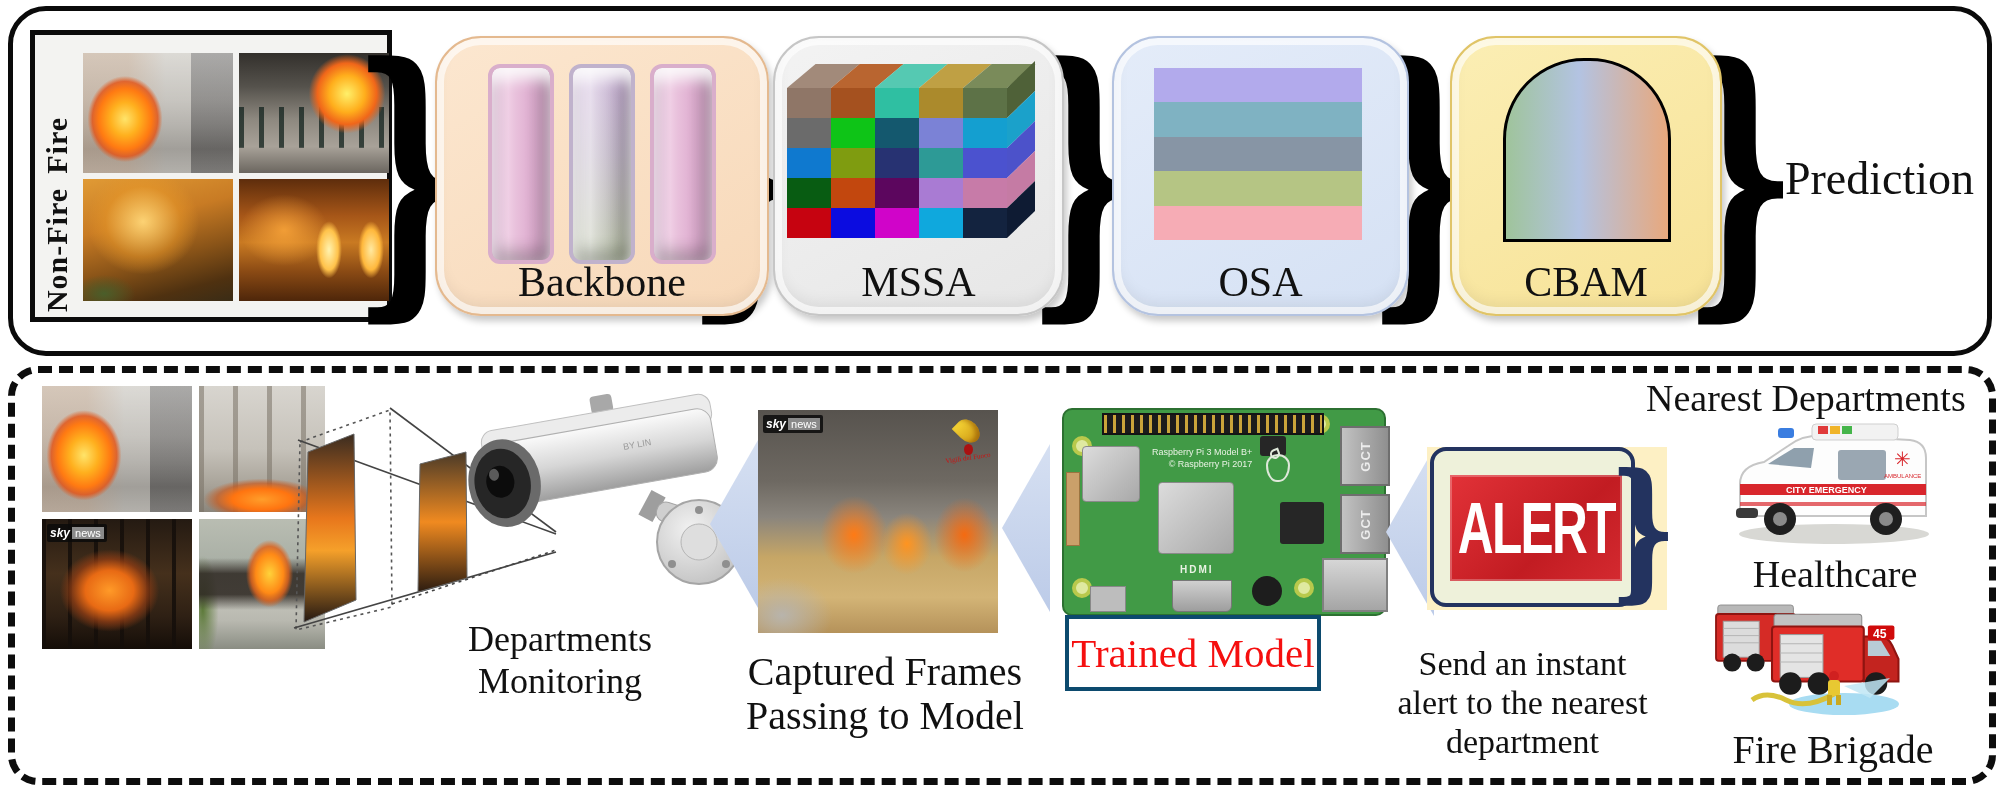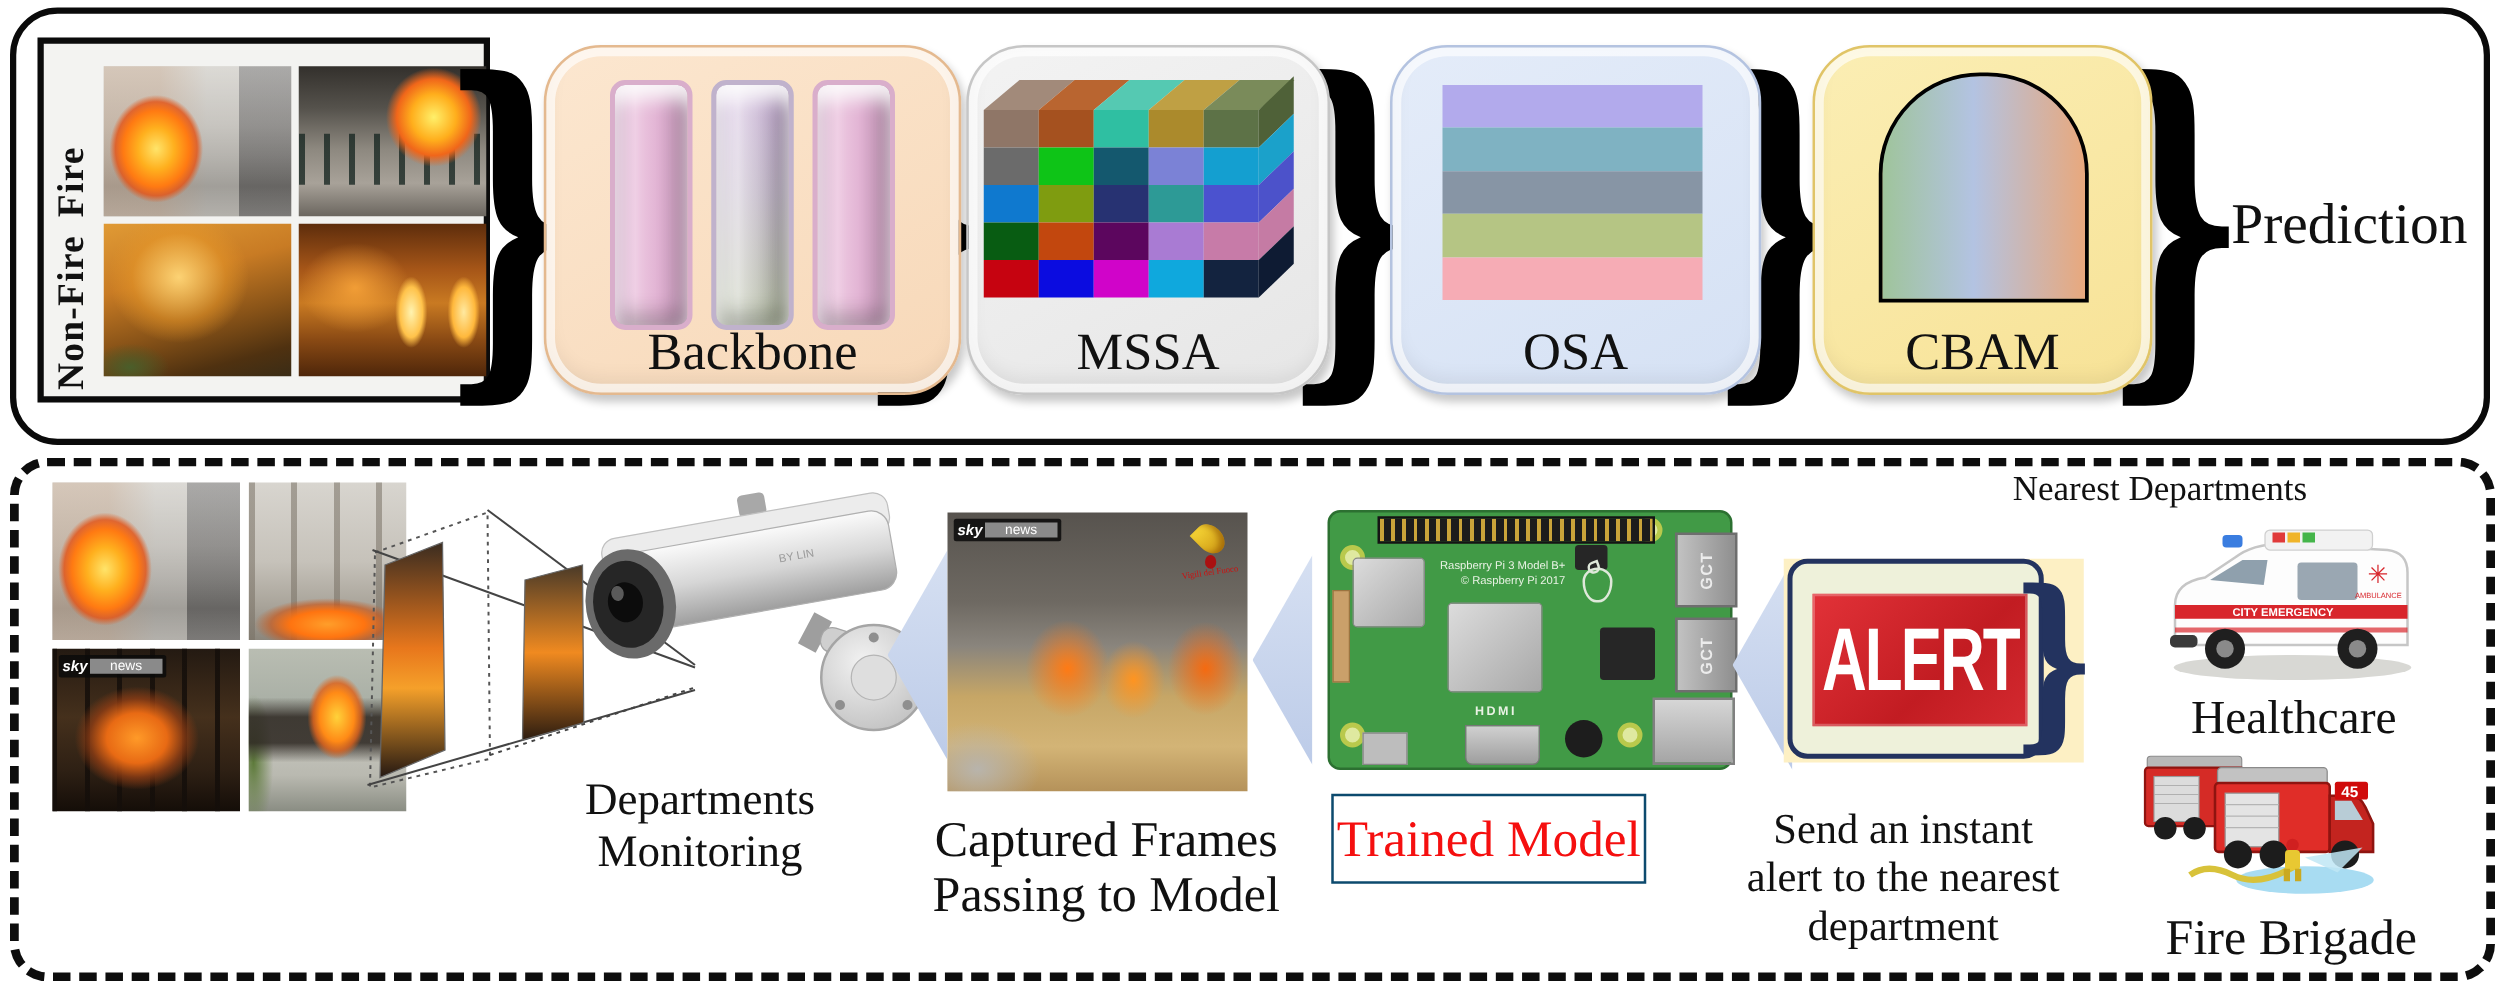--- a/index.html
+++ b/index.html
@@ -91,21 +91,21 @@
   .cbam-dome{left:1503px;top:58px;width:162px;height:178px;border:3px solid #000;border-radius:81px 81px 0 0;
              background:linear-gradient(90deg,#9fc49b 0%,#b3c3e2 45%,#e8a87d 100%);}
 
   .prediction{left:1772px;top:152px;width:215px;font-size:46px;text-align:center;}
 
   
   .views-grid{left:42px;top:386px;display:grid;grid-template-columns:150px 126px;grid-template-rows:126px 130px;gap:7px;}
   .views-label{left:80px;top:662px;width:210px;text-align:center;font-size:46px;}
   .sky-logo{position:absolute;left:5px;top:5px;display:inline-flex;align-items:center;background:rgba(10,10,10,.85);padding:2px 3px;border-radius:2px;}
   .sky-logo .sky{color:#fff;font-style:italic;font-weight:bold;font-size:12px;font-family:"Liberation Sans",sans-serif;padding-right:2px;}
-  .sky-logo .news{color:#fff;font-size:11px;font-family:"Liberation Sans",sans-serif;background:#8a8a8a;padding:0 16px;text-align:center;}
+  .sky-logo .news{color:#fff;font-size:11px;font-family:"Liberation Sans",sans-serif;background:#8a8a8a;padding:0 3px;text-align:center;}
 
   .cap-label{left:735px;top:650px;width:300px;text-align:center;font-size:40px;line-height:44px;}
   .surv-label{left:450px;top:618px;width:220px;text-align:center;font-size:36px;line-height:42px;}
 
   .arrow-left{width:48px;height:168px;background:linear-gradient(180deg,#d6e0f2,#bccbe8);
               clip-path:polygon(100% 0,100% 100%,0 50%);}
 
   .frame-img{left:758px;top:410px;width:240px;height:223px;}
   .emblem{position:absolute;right:8px;top:8px;width:44px;height:60px;}
   .emblem .flame{position:absolute;left:12px;top:0;width:20px;height:26px;background:linear-gradient(180deg,#f5d435,#cf9a14);
@@ -123,34 +123,34 @@
   .pi-eth{position:absolute;left:258px;top:148px;width:62px;height:50px;background:linear-gradient(180deg,#d6d6d6,#a5a5a5);border:2px solid #808080;}
   .pi-hdmi{position:absolute;left:108px;top:170px;width:58px;height:30px;background:linear-gradient(180deg,#d0d0d0,#9e9e9e);border:1px solid #777;border-radius:0 0 6px 6px;}
   .pi-husb{position:absolute;left:26px;top:176px;width:34px;height:24px;background:#bdbdbd;border:1px solid #888;}
   .pi-jack{position:absolute;left:188px;top:166px;width:30px;height:30px;background:#1d1d1d;border-radius:50%;}
   .pi-ribbon{position:absolute;left:2px;top:62px;width:12px;height:72px;background:#caa06a;border:1px solid #9a7440;}
   .pi-silk{position:absolute;left:88px;top:36px;font-family:"Liberation Sans",sans-serif;font-size:9px;color:#e9f2e4;line-height:12px;text-align:right;}
   .pi-hdmi-label{position:absolute;left:116px;top:154px;font-family:"Liberation Sans",sans-serif;font-size:10px;font-weight:bold;color:#e9f2e4;letter-spacing:2px;}
   .pi-logo{position:absolute;left:202px;top:44px;width:20px;height:24px;border:2px solid #dfe8da;border-radius:50% 50% 46% 46%/40% 40% 60% 60%;}
   .pi-logo:before{content:"";position:absolute;left:2px;top:-7px;width:6px;height:6px;border:2px solid #dfe8da;border-radius:50% 0 50% 50%;transform:rotate(-20deg);}
 
-  .tm-box{left:1065px;top:635px;width:248px;height:68px;border:2px solid #0c4a6e;background:#fff;
+  .tm-box{left:1065px;top:615px;width:248px;height:68px;border:4px solid #0c4a6e;background:#fff;
           display:flex;align-items:center;justify-content:center;}
   .tm-box span{color:#f50f0f;font-size:41px;}
 
   .alert-band{left:1427px;top:447px;width:240px;height:163px;background:#fdf0c4;}
   .alert-box{left:1430px;top:447px;width:205px;height:160px;background:#eef1da;border:4px solid #23335f;border-radius:16px;box-sizing:border-box;}
   .alert-red{position:absolute;left:16px;top:24px;width:172px;height:106px;background:linear-gradient(135deg,#e23238 0%,#c21c22 60%,#d42a30 100%);
              display:flex;align-items:center;justify-content:center;box-shadow:inset 0 0 0 2px rgba(255,255,255,.25);}
   .alert-red span{font-family:"Liberation Sans",sans-serif;font-weight:bold;font-size:62px;color:#fff;transform:scaleX(.8) scaleY(1.15);letter-spacing:-2px;}
   .alert-brace{left:1608px;top:468px;width:70px;height:120px;display:flex;align-items:center;justify-content:center;
                font-family:"DejaVu Serif",serif;font-size:150px;line-height:120px;font-weight:bold;color:#23335f;transform:scaleX(.7);}
   .alert-caption{left:1390px;top:644px;width:265px;text-align:center;font-size:34px;line-height:39px;}
 
-  .nearest-label{left:1558px;top:376px;width:340px;text-align:center;font-size:28px;}
+  .nearest-label{left:1646px;top:376px;width:340px;text-align:left;font-size:38px;}
   .healthcare-label{left:1730px;top:552px;width:210px;text-align:center;font-size:38px;}
   .firebrigade-label{left:1718px;top:726px;width:230px;text-align:center;font-size:40px;}
 
   svg text{font-family:"Liberation Sans",sans-serif;}
 </style>
 </head>
 <body>
 
 <div id="canvas">
 

